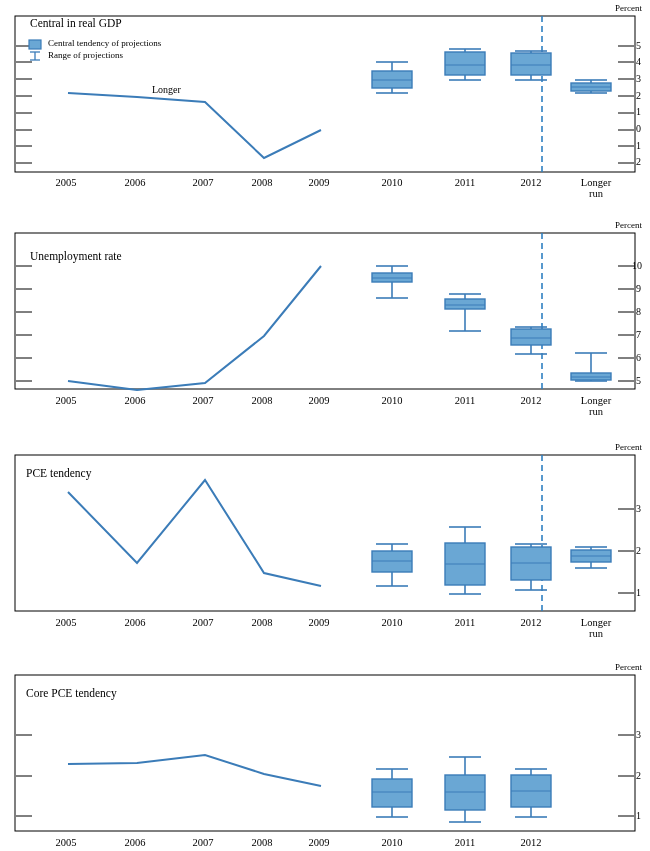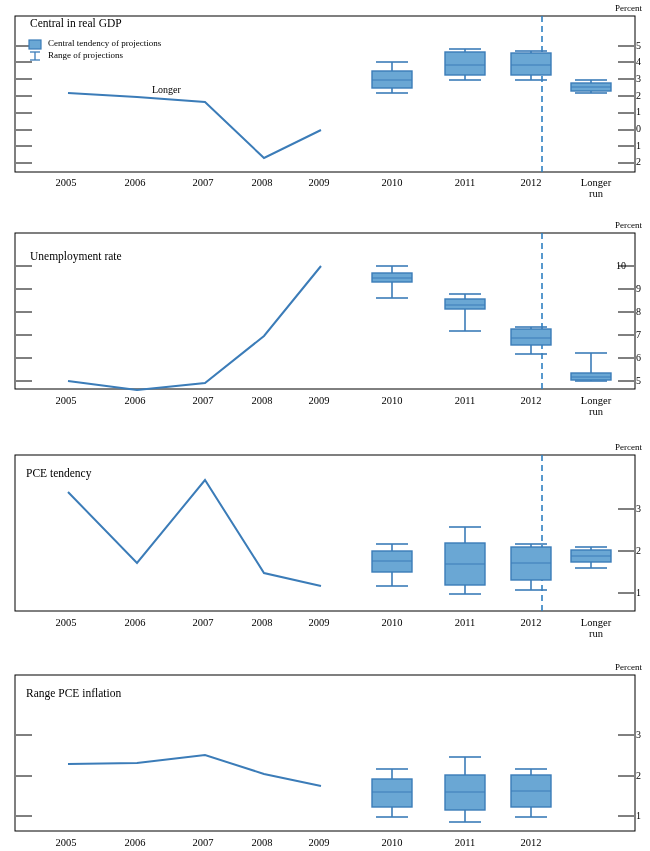--- a/index.html
+++ b/index.html
@@ -257,21 +257,21 @@
             <line x1="565" y1="122" x2="597" y2="122"></line>
             <line x1="565" y1="150" x2="597" y2="150"></line>
           </g>
           <rect x="561" y="142" width="40" height="7" fill="#6aa7d4" stroke="#3b7cb8" stroke-width="1.4"></rect>
           <line x1="561" y1="146" x2="601" y2="146" stroke="#3b7cb8" stroke-width="1.2"></line>
         </svg>
       </div>
 
       <div class="panel-title" style="left:30px;top:36px;">Unemployment rate</div>
 
-      <div class="axis-tick-label" style="left:616px;top:46px;text-align:center;">10</div>
+      <div class="axis-tick-label" style="left:632px;top:46px;text-align:center;">10</div>
       <div class="axis-tick-label" style="left:636px;top:69px;">9</div>
       <div class="axis-tick-label" style="left:636px;top:92px;">8</div>
       <div class="axis-tick-label" style="left:636px;top:115px;">7</div>
       <div class="axis-tick-label" style="left:636px;top:138px;">6</div>
       <div class="axis-tick-label" style="left:636px;top:161px;">5</div>
 
       <div class="xtick-label" style="left:46px;top:181px;width:40px;">2005</div>
       <div class="xtick-label" style="left:115px;top:181px;width:40px;">2006</div>
       <div class="xtick-label" style="left:183px;top:181px;width:40px;">2007</div>
       <div class="xtick-label" style="left:242px;top:181px;width:40px;">2008</div>
@@ -396,21 +396,21 @@
           <g stroke="#3b7cb8" stroke-width="1.6" fill="none">
             <line x1="521" y1="96" x2="521" y2="144"></line>
             <line x1="505" y1="96" x2="537" y2="96"></line>
             <line x1="505" y1="144" x2="537" y2="144"></line>
           </g>
           <rect x="501" y="102" width="40" height="32" fill="#6aa7d4" stroke="#3b7cb8" stroke-width="1.4"></rect>
           <line x1="501" y1="118" x2="541" y2="118" stroke="#3b7cb8" stroke-width="1.2"></line>
         </svg>
       </div>
 
-      <div class="panel-title" style="left:26px;top:33px;">Range PCE inflation</div>
+      <div class="panel-title" style="left:26px;top:33px;">Core PCE tendency</div>
 
       <div class="axis-tick-label" style="left:636px;top:75px;">3</div>
       <div class="axis-tick-label" style="left:636px;top:116px;">2</div>
       <div class="axis-tick-label" style="left:636px;top:156px;">1</div>
 
       <div class="xtick-label" style="left:46px;top:183px;width:40px;">2005</div>
       <div class="xtick-label" style="left:115px;top:183px;width:40px;">2006</div>
       <div class="xtick-label" style="left:183px;top:183px;width:40px;">2007</div>
       <div class="xtick-label" style="left:242px;top:183px;width:40px;">2008</div>
       <div class="xtick-label" style="left:299px;top:183px;width:40px;">2009</div>

